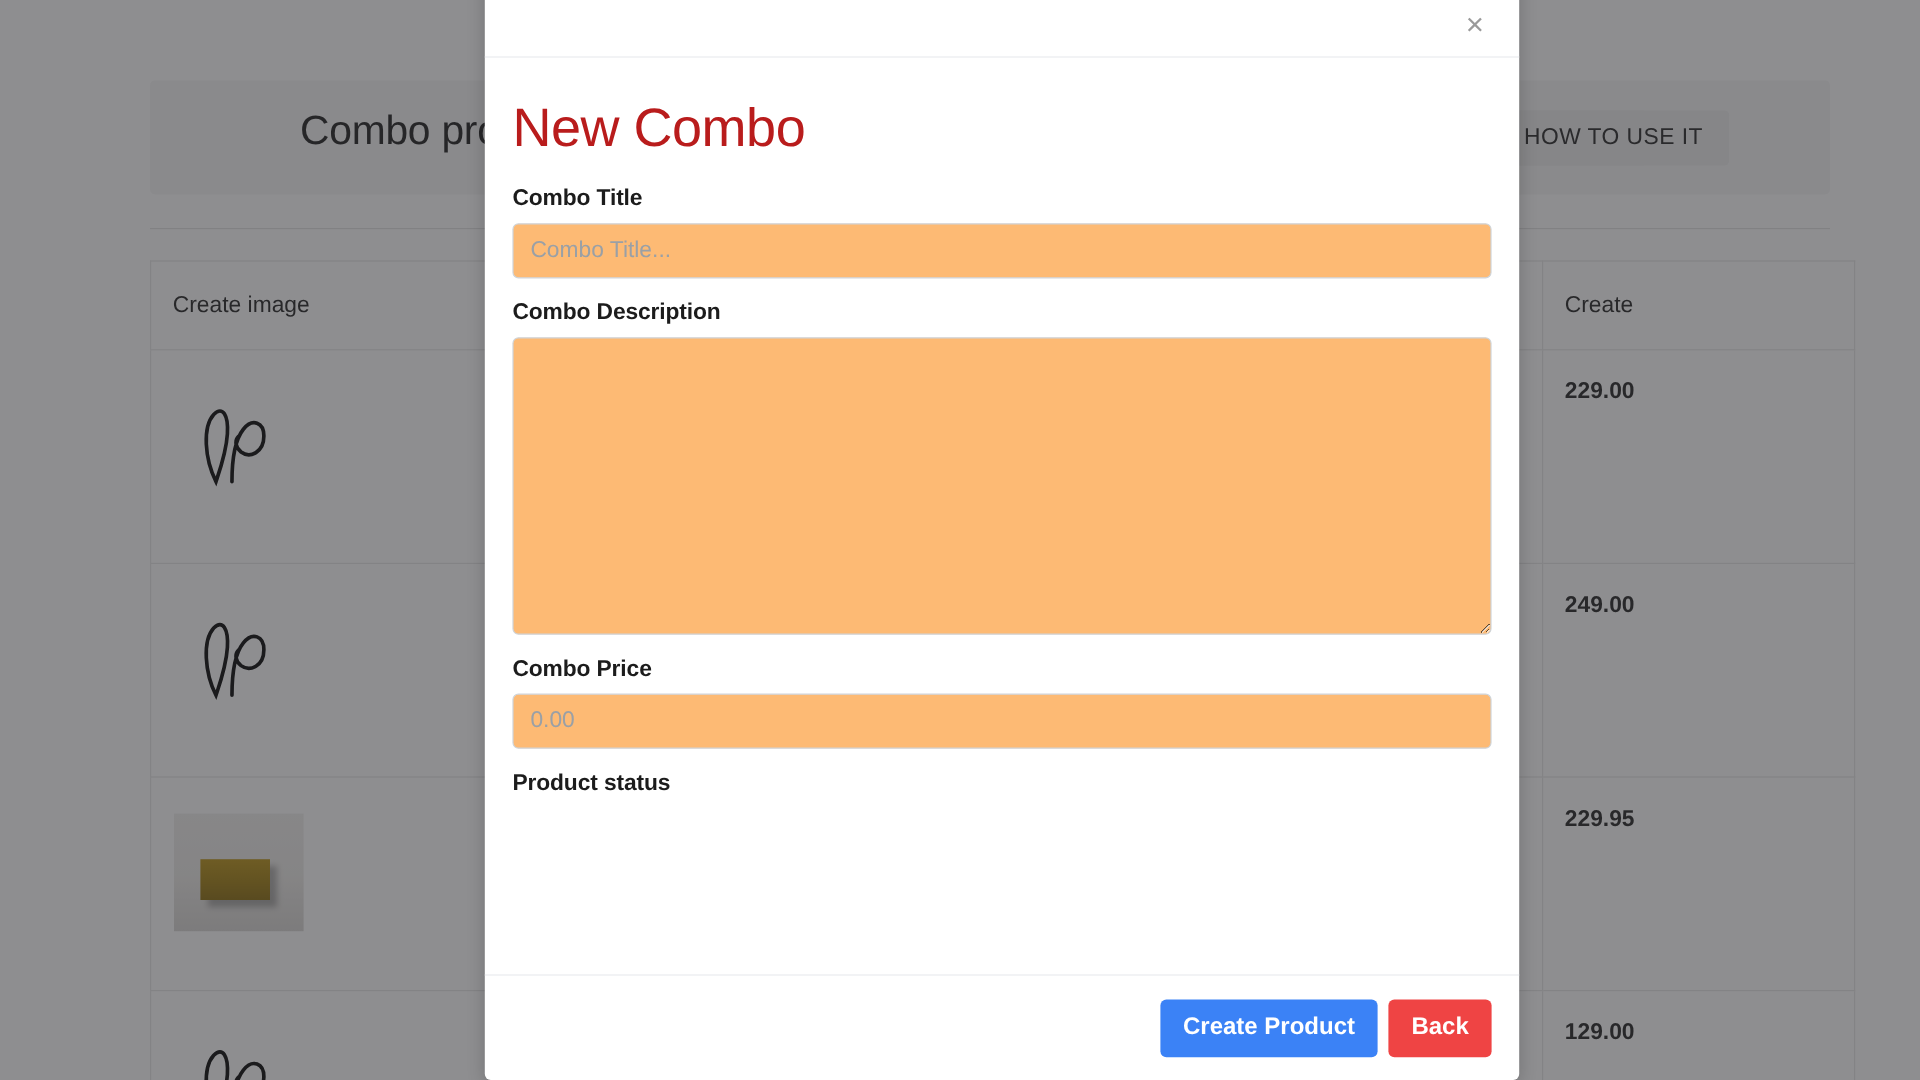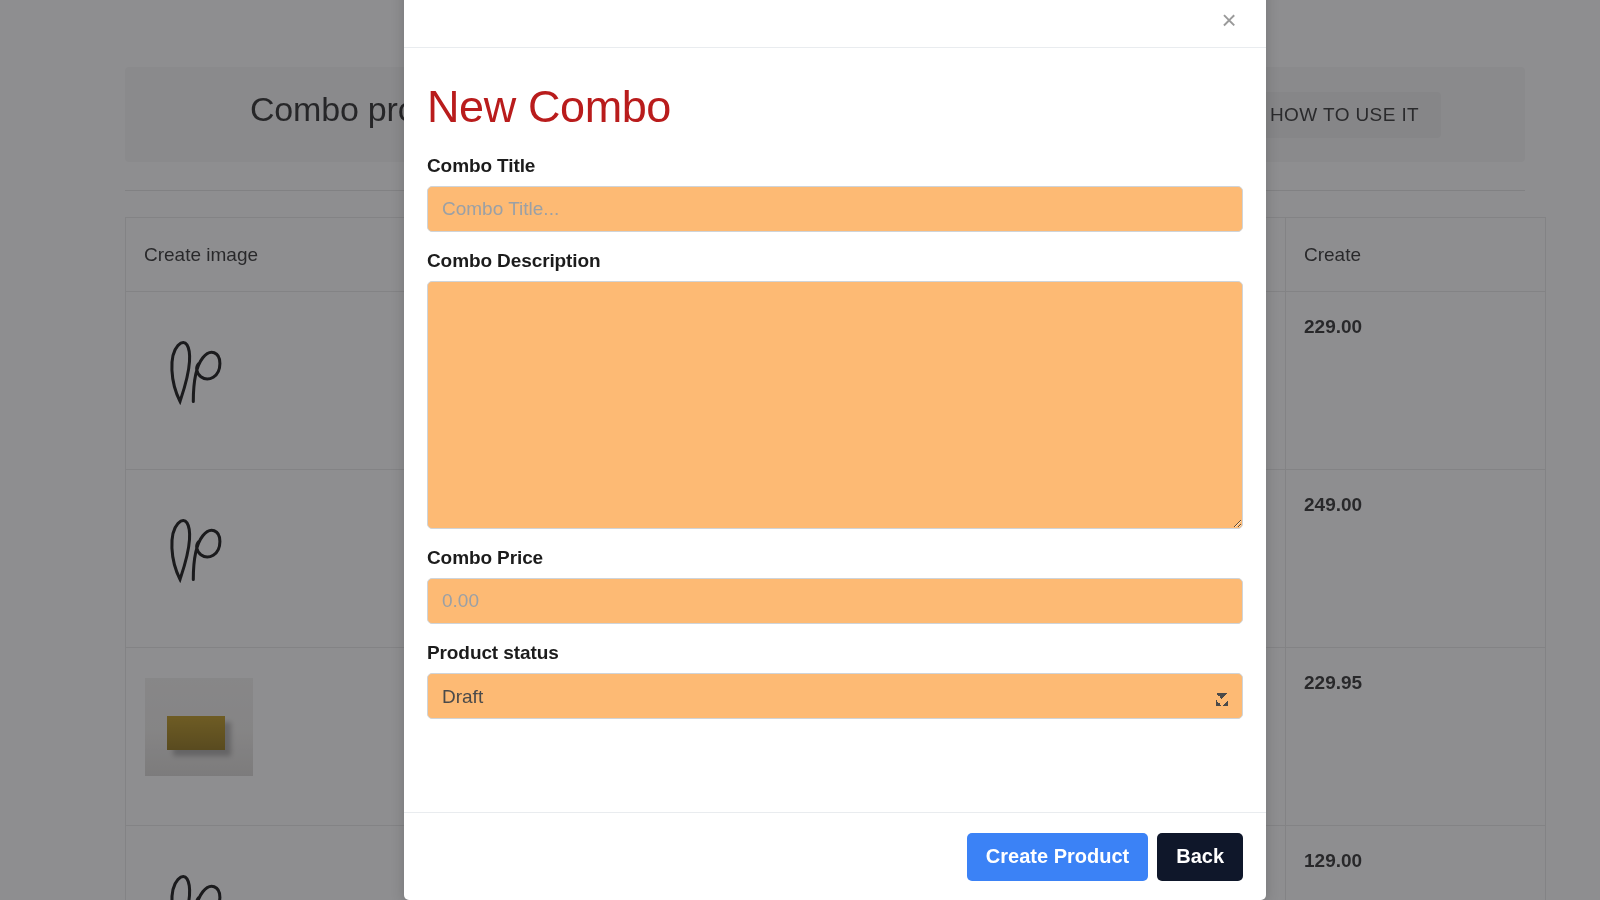--- a/index.html
+++ b/index.html
@@ -235,21 +235,21 @@
     font-weight: 700;
     color: #ffffff;
     padding: 0 19px;
     height: 48px;
     display: flex;
     align-items: center;
     justify-content: center;
     white-space: nowrap;
   }
   .btn-primary { background: #3b82f6; }
-  .btn-secondary { background: #0f172a; }
+  .btn-secondary { background: #ef4444; }
 </style>
 </head>
 <body>
 
 <div class="page">
 
   <div class="page-header-band"></div>
 
   <div class="page-title">Combo products</div>
 
@@ -355,21 +355,20 @@
       <textarea class="form-control" placeholder="" style=""></textarea>
     </div>
 
     <div class="field">
       <label class="field-label">Combo Price</label>
       <input class="form-control" type="text" placeholder="0.00" style="">
     </div>
 
     <div class="field">
       <label class="field-label">Product status</label>
-      <select class="form-control"><option>Draft</option></select>
     </div>
 
   </div>
 
   <div class="modal-footer">
     <button class="btn btn-primary">Create Product</button>
     <button class="btn btn-secondary">Back</button>
   </div>
 
 </div>

